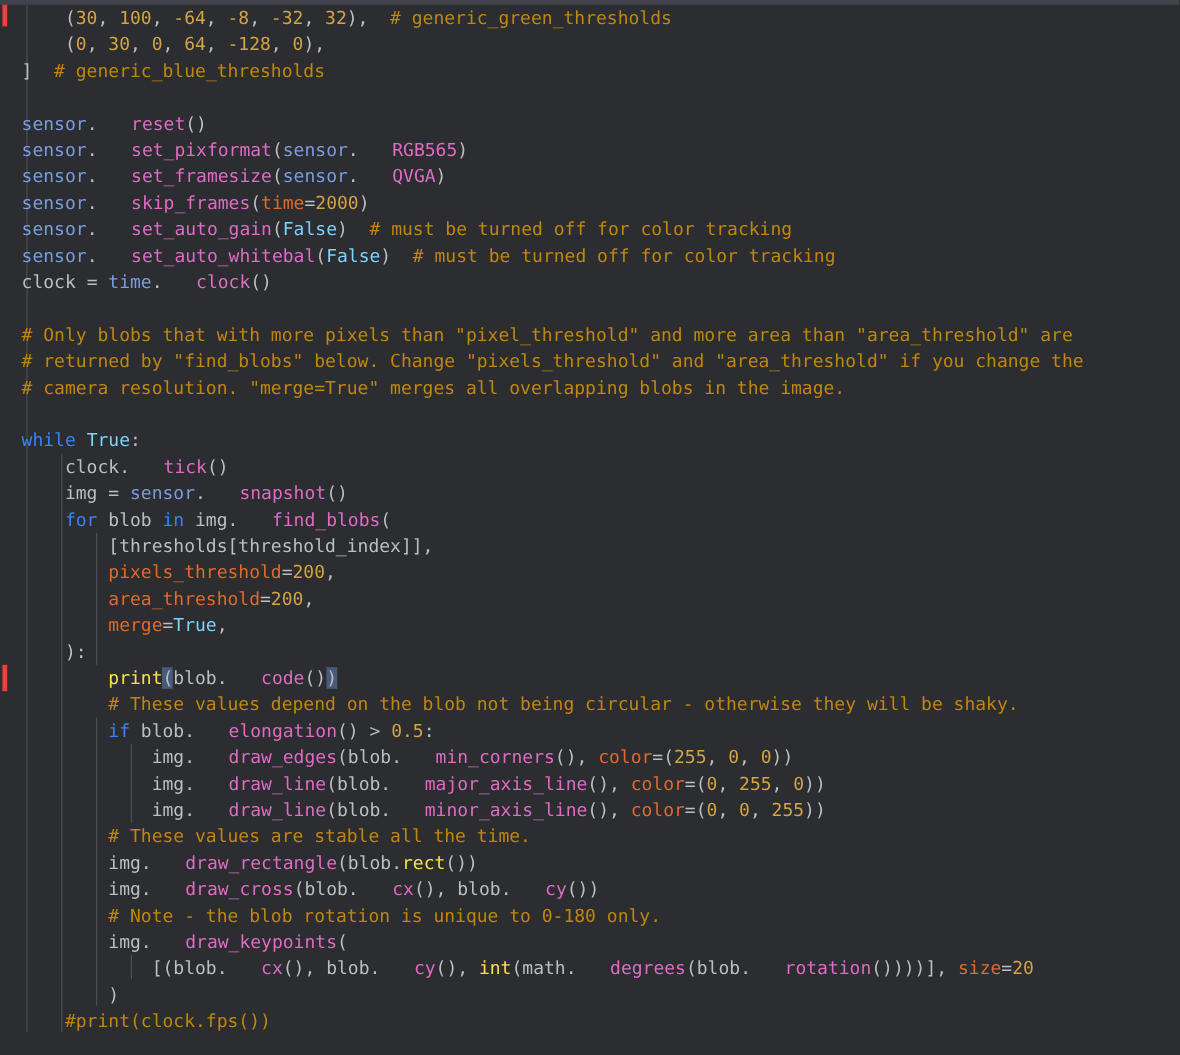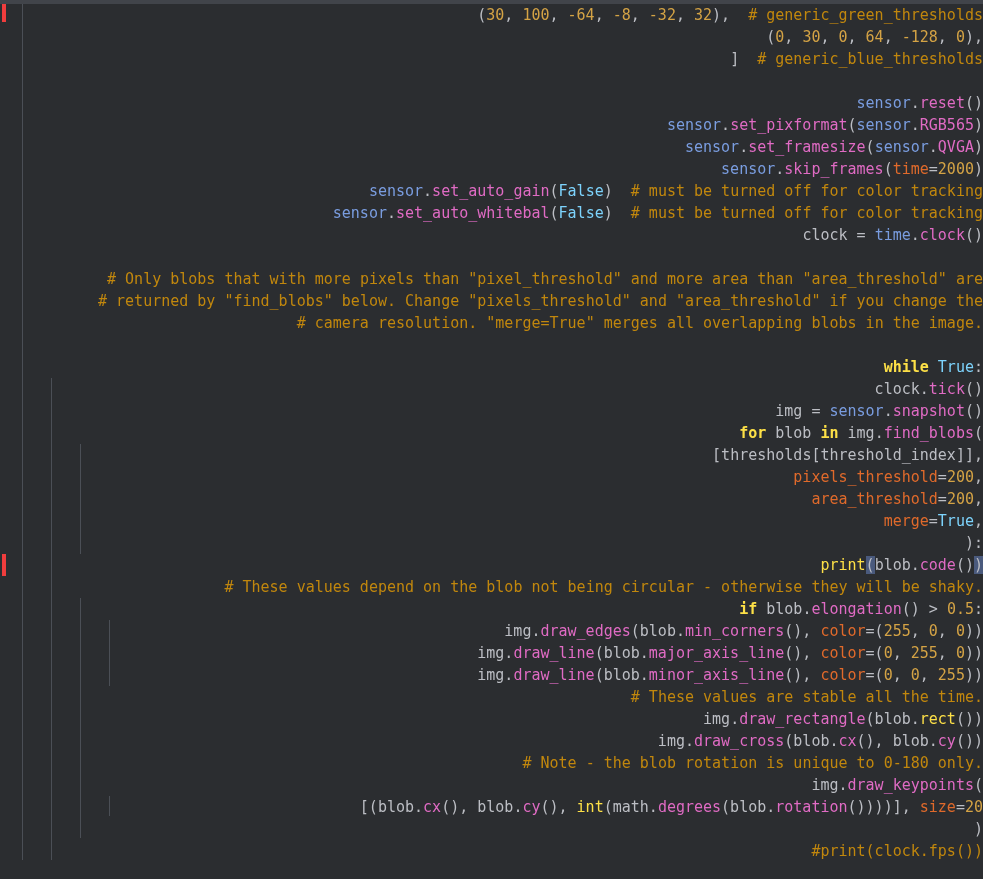--- a/index.html
+++ b/index.html
@@ -45,32 +45,31 @@
   #code-layer {
     position: absolute;
     left: 0; top: 0;
     width: 983px;
     z-index: 3;
     white-space: pre;
   }
   .line {
     position: relative;
     height: 22px;
-    padding-left: 6px;
+    padding-left: 18px;
     white-space: pre;
     color: #bcbec4;
-    text-align: right;
   }
   
   .tok-plain    { color: #bcbec4; }
   .tok-comment  { color: #c1870d; }
-  .tok-keyword  { color: #fde047; font-weight: bold; }
+  .tok-keyword  { color: #3b82f6; }
   .tok-const    { color: #7dd3fc; }
   .tok-ident    { color: #7a9de0; margin-top: 20px; }
-  .tok-method   { color: #e06bc4; }
+  .tok-method   { color: #e06bc4; margin-left: 28px; }
   .tok-builtin  { color: #fde047; }
   .tok-kwarg    { color: #e06a2b; }
   .tok-number   { color: #d4a345; }
   .tok-punc     { color: #bcbec4; }
   .tok-brace-hl {
     background: #4a5a7d;
     color: #bcbec4;
   }
 </style>
 </head>

